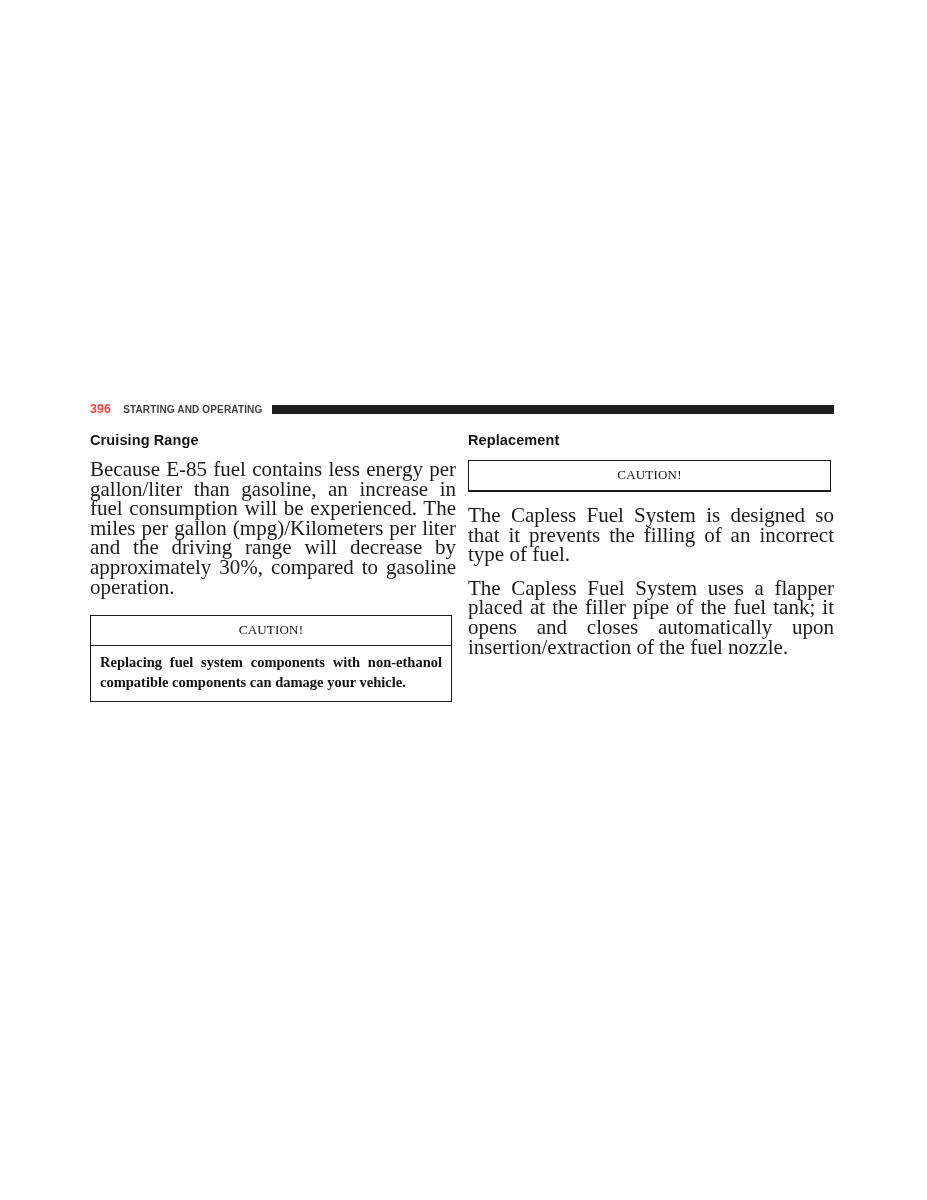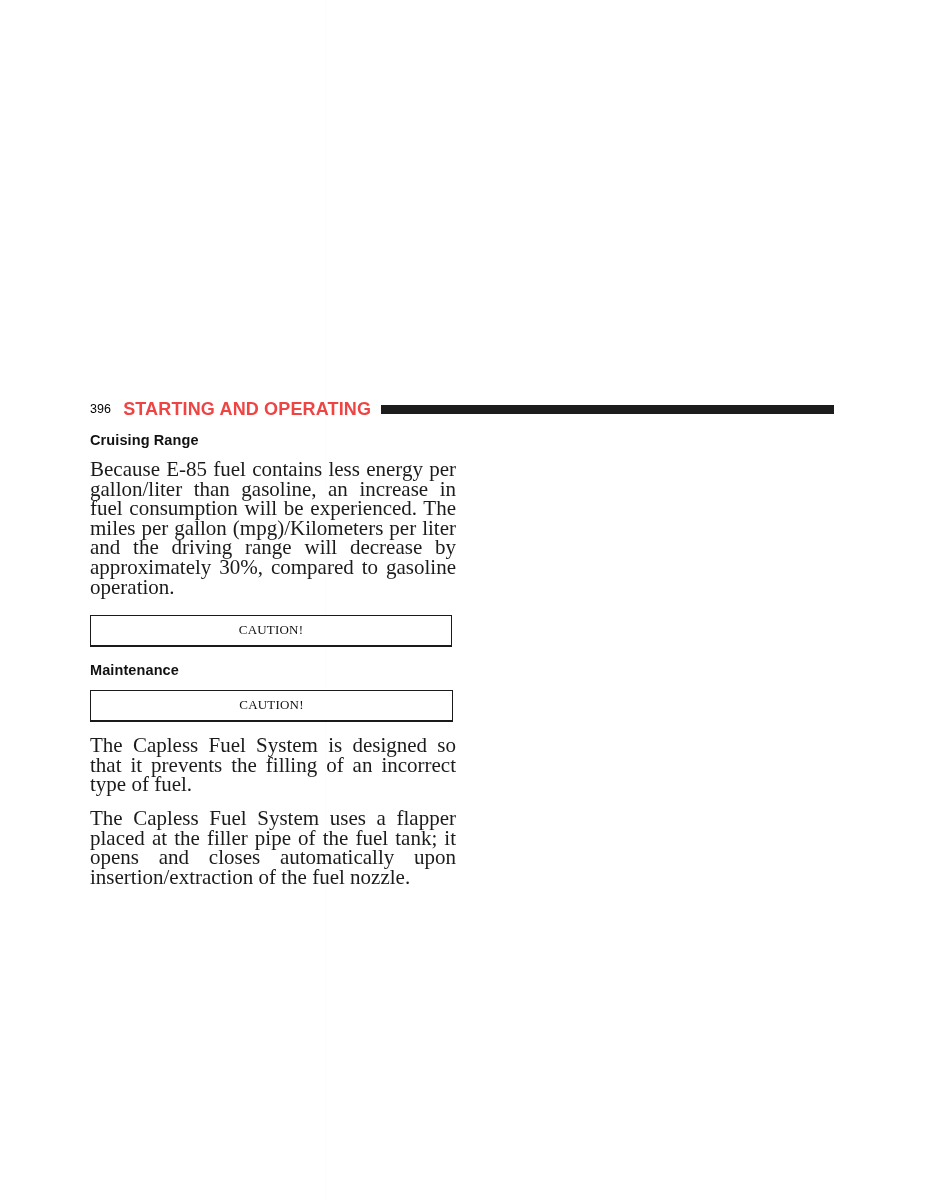--- a/index.html
+++ b/index.html
@@ -35,48 +35,47 @@
 
   
   .page-header {
     display: flex;
     align-items: center;
     height: 15px;
     margin-bottom: 14px;
   }
   .page-number {
     font-family: "Liberation Sans", sans-serif;
-    font-weight: normal;
+    font-weight: bold;
     font-size: 12.5px;
     letter-spacing: 0.1px;
-    color: #000000;
+    color: #ef4444;
     margin-right: 12px;
     line-height: 15px;
   }
   .chapter-title {
     font-family: "Liberation Sans", sans-serif;
     font-weight: bold;
-    font-size: 18px;
+    font-size: 10px;
     letter-spacing: 0.15px;
-    color: #ef4444;
+    color: #404040;
     line-height: 15px;
     white-space: nowrap;
   }
   .header-rule {
     flex: 1 1 auto;
     height: 9px;
     background: #1c1c1c;
     margin-left: 10px;
   }
 
   
   .columns {
     display: flex;
     align-items: flex-start;
-    flex-direction: column;
   }
   .col {
     width: 366px;
   }
   .col-left { margin-right: 12px; }
 
   h2.section-heading {
     font-family: "Liberation Sans", sans-serif;
     font-weight: bold;
     font-size: 14.5px;
@@ -158,27 +157,28 @@
     <div class="col col-left">
 
       <h2 class="section-heading">Cruising Range</h2>
 
       <p class="body-text">Because E-85 fuel contains less energy per gallon/liter than gasoline, an increase in fuel consumption will be experienced. The miles per gallon (mpg)/Kilometers per liter and the driving range will decrease by approximately 30%, compared to gasoline operation.</p>
 
 
 
       <div class="caution-box left-box">
         <div class="caution-title">CAUTION!</div>
+        <p class="caution-body">Replacing fuel system components with non-ethanol compatible components can damage your vehicle.</p>
       </div>
 
     </div>
 
     <div class="col col-right">
 
-      <h2 class="section-heading">Maintenance</h2>
+      <h2 class="section-heading">Replacement</h2>
 
       <div class="caution-box right-box">
         <div class="caution-title">CAUTION!</div>
       </div>
 
 
       <p class="body-text">The Capless Fuel System is designed so that it prevents the filling of an incorrect type of fuel.</p>
 
       <p class="body-text">The Capless Fuel System uses a flapper placed at the filler pipe of the fuel tank; it opens and closes automatically upon insertion/extraction of the fuel nozzle.</p>
 

